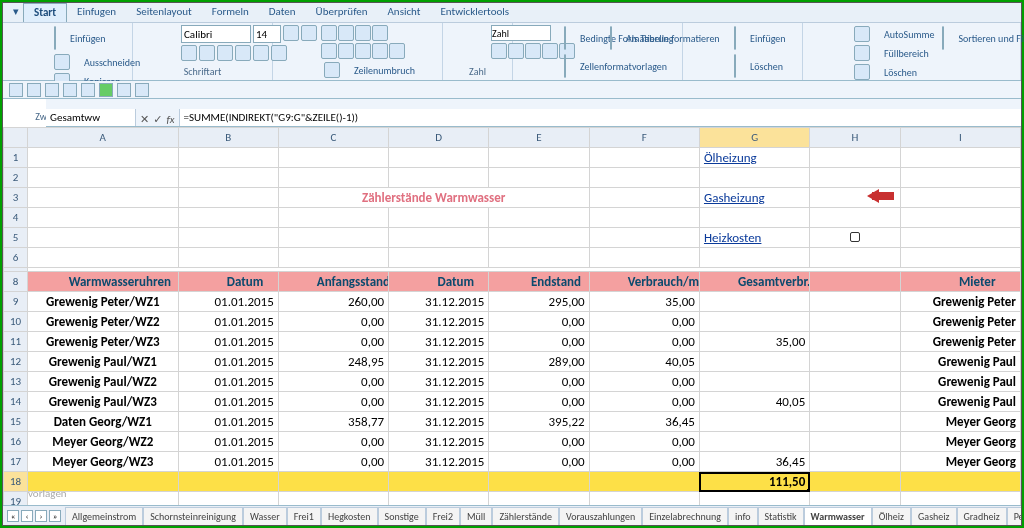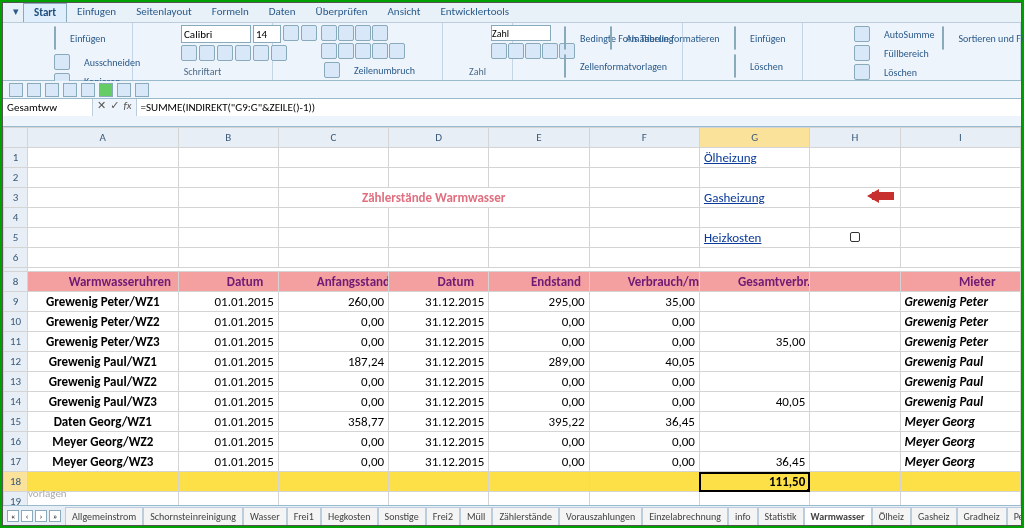--- a/index.html
+++ b/index.html
@@ -21,47 +21,47 @@
   .rbtn.big { flex-direction: row; width: 44px; text-align: center; font-size: 10px; line-height: 1.1; }
   .ricon { width: 16px; height: 16px; background: #d8e8f8; border: 1px solid #8ab; border-radius: 2px; }
   .ricon.big { width: 24px; height: 24px; }
   .fontsel { display: flex; gap: 2px; }
   .fontsel input { font-size: 11px; height: 18px; border: 1px solid #8ab; padding: 0 2px; }
 
   .qat { display: flex; background: #eef4fb; height: 18px; align-items: center; gap: 4px; padding: 0 6px; border-bottom: 1px solid #9bc; }
   .qat .qicon { width: 14px; height: 14px; background: #d8e8f8; border: 1px solid #8ab; }
 
   
-  .fbar { display: flex; height: 28px; border-bottom: 1px solid #9bc; align-items: flex-start; font-size: 11px; background: #eef4fb; }
+  .fbar { display: flex; height: 28px; border-bottom: 1px solid #9bc; align-items: flex-end; font-size: 11px; background: #eef4fb; margin-left: 43px; }
   .fbar .namebox { width: 90px; border-right: 1px solid #bcd; padding: 2px 4px; background: #fff; }
   .fbar .fxbtns { display: flex; align-items: center; padding: 0 4px; gap: 4px; }
   .fbar .fxbtns span { color: #555; }
   .fbar .formula { flex: 1; background: #fff; padding: 2px 4px; border-left: 1px solid #bcd; }
 
   
   .gridwrap { flex: 1; overflow: hidden; background: #fff; }
   table.grid { border-collapse: collapse; width: 100%; table-layout: fixed; }
   table.grid th, table.grid td { border: 1px solid #d4d4d4; height: 20px; font-size: 13px; padding: 0 4px; overflow: hidden; white-space: nowrap; }
   table.grid th { background: #e8eef6; color: #3a5a7a; font-weight: normal; font-size: 11px; text-align: center; }
   table.grid th.rowhdr { width: 24px; background: #e8eef6; text-align: center; }
   table.grid th.colhdr { height: 18px; }
-  tr.headerrow td { background: #f4a0a0; font-weight: bold; text-align: center; color: #701a75; padding-left: 38px; }
+  tr.headerrow td { background: #f4a0a0; font-weight: bold; text-align: center; color: #0c4a6e; padding-left: 38px; }
   tr.sumrow td { background: #fde047; font-weight: bold; text-align: right; }
   .link { color: #0a3a9a; text-decoration: underline; }
   .title-pink { color: #e07080; font-weight: bold; font-size: 14px; text-align: center; margin-top: 47px; }
   .sel { outline: 2px solid #000; outline-offset: -2px; position: relative; }
   .sel::after { content:''; position:absolute; right:-3px; bottom:-3px; width:5px; height:5px; background:#000; }
   tr.datarow td:nth-child(2) { text-align:center; font-weight:bold; }
   tr.datarow td:nth-child(3),
   tr.datarow td:nth-child(5) { text-align:right; }
   tr.datarow td:nth-child(4),
   tr.datarow td:nth-child(6),
   tr.datarow td:nth-child(7),
   tr.datarow td:nth-child(8) { text-align:right; }
-  tr.datarow td:nth-child(10) { text-align:left; font-weight:bold;font-style:italic; }
+  tr.datarow td:nth-child(10) { text-align:right; font-weight:bold; }
 
   
   .arrow { display:inline-block; width:36px; height:14px; position:relative; }
   .arrow::before { content:''; position:absolute; left:0; top:0; border:7px solid transparent; border-right:12px solid #c83030; }
   .arrow::after { content:''; position:absolute; left:12px; top:3px; width:22px; height:8px; background:#c83030; }
 
   
   .sheettabs { display:flex; align-items:center; background:#e8eef6; height:20px; border-top:1px solid #9bc; font-size:10px; overflow:hidden; }
   .sheettabs .nav { display:flex; gap:2px; padding:0 4px; }
   .sheettabs .nav span { width:12px; height:12px; border:1px solid #8ab; background:#fff; text-align:center; line-height:10px; font-size:9px; }
@@ -406,21 +406,21 @@
             <td>0,00</td>
             <td>0,00</td>
             <td>35,00</td>
             <td></td>
             <td>Grewenig Peter</td>
           </tr>
           <tr class="datarow">
             <th class="rowhdr">12</th>
             <td>Grewenig Paul/WZ1</td>
             <td>01.01.2015</td>
-            <td>187,24</td>
+            <td>248,95</td>
             <td>31.12.2015</td>
             <td>289,00</td>
             <td>40,05</td>
             <td></td>
             <td></td>
             <td>Grewenig Paul</td>
           </tr>
           <tr class="datarow">
             <th class="rowhdr">13</th>
             <td>Grewenig Paul/WZ2</td>

